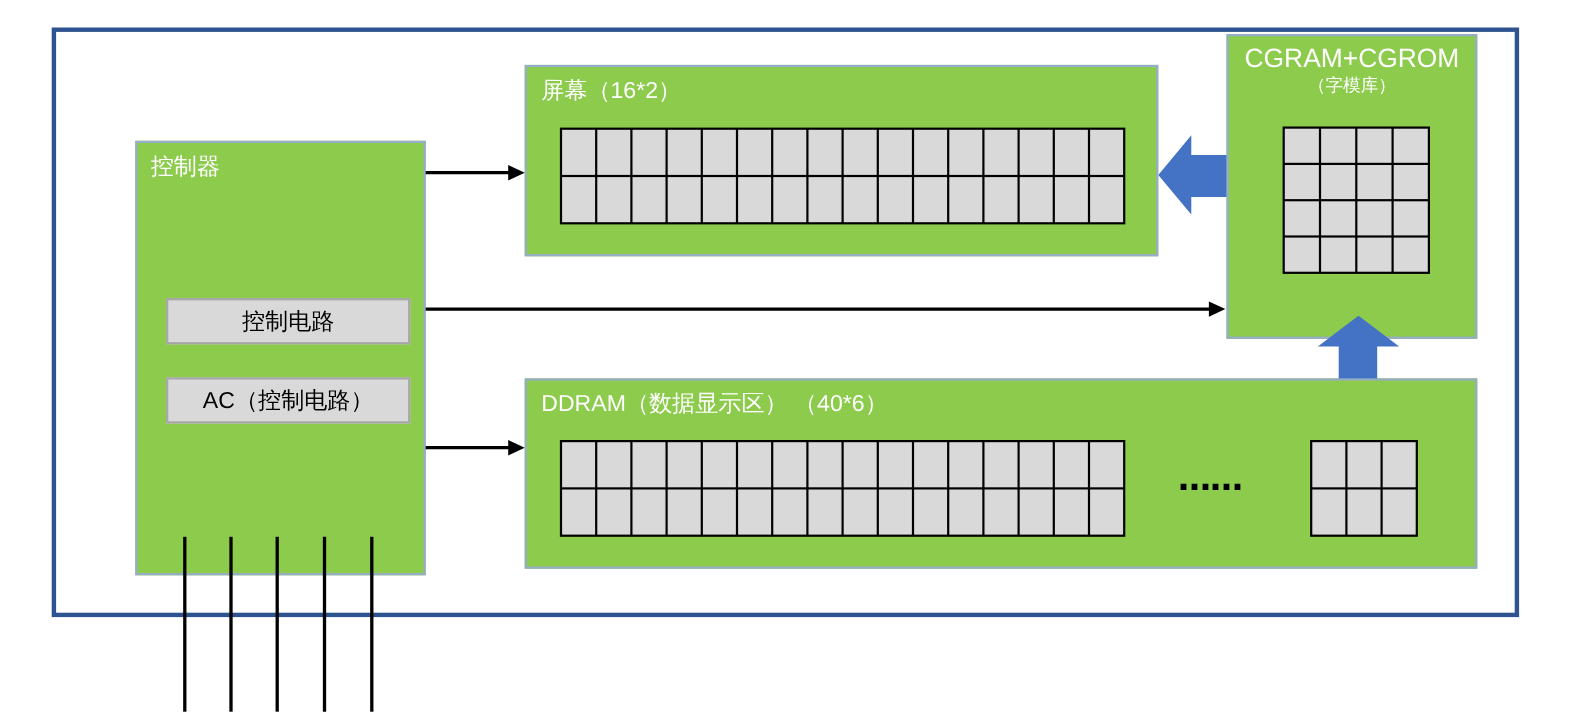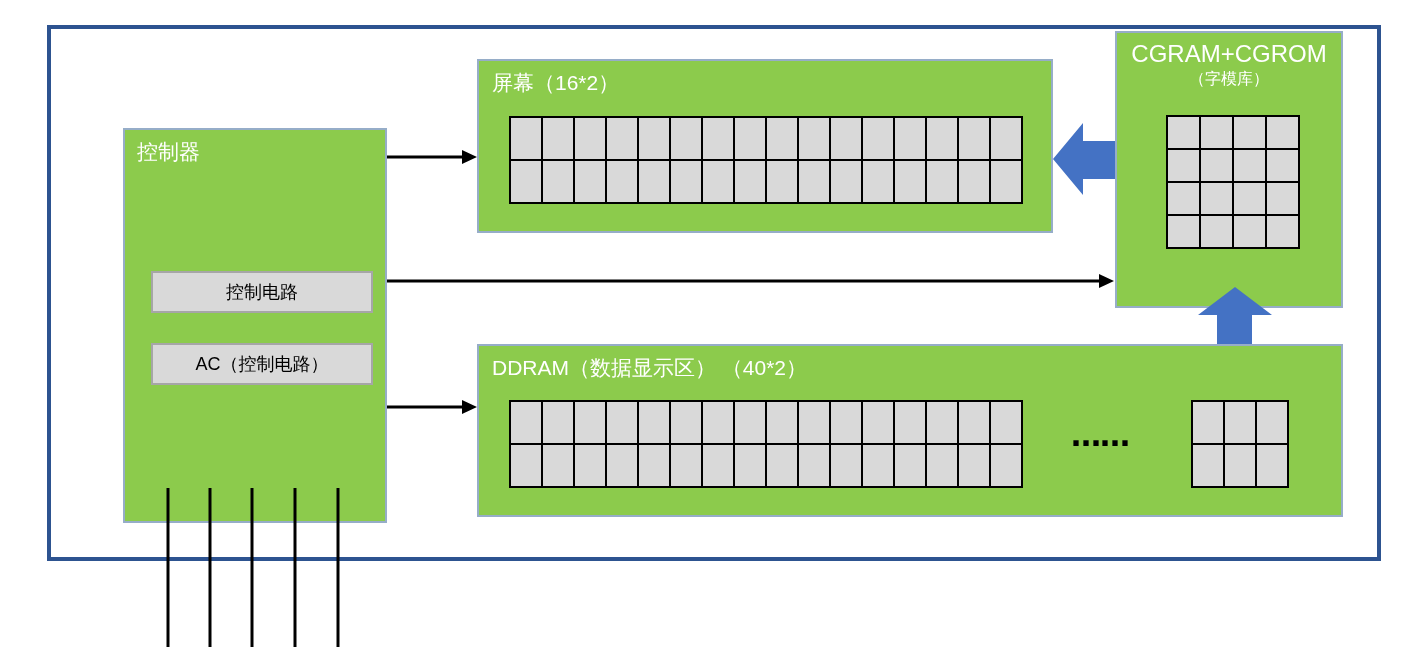--- a/index.html
+++ b/index.html
@@ -17,21 +17,21 @@
   }
   .gbox .box-title{color:#fff;font-size:21px;line-height:1.25;}
 
   .controller{left:123px;top:92px;width:264px;height:395px;margin-top:36px;}
   .controller .box-title{position:absolute;left:12px;top:9px;}
 
   .inner-gray{
     position:absolute;left:26px;width:222px;height:42px;background:#D9D9D9;
     border:2px solid #A6A6A6;box-sizing:border-box;color:#000;
     display:flex;align-items:center;justify-content:center;
-    font-size:18px;
+    font-size:21px;
   }
   .inner-gray.cc{top:141px;}
   .inner-gray.ac{top:213px;}
 
   .screen{left:477px;top:59px;width:576px;height:174px;}
   .screen .box-title{position:absolute;left:13px;top:9px;}
 
   .cgram{left:1115px;top:31px;width:228px;height:277px;}
   .cgram .box-title{position:absolute;left:0;top:6px;width:100%;text-align:center;}
   .cgram .box-title .line1{font-size:24px;display:block;}
@@ -132,21 +132,21 @@
         <div class="cell"></div>
         <div class="cell"></div>
         <div class="cell"></div>
         <div class="cell"></div>
         <div class="cell"></div>
         <div class="cell"></div>
       </div>
   </div>
 
   <div class="gbox ddram">
-    <div class="box-title">DDRAM（数据显示区） （40*2）</div>
+    <div class="box-title">DDRAM（数据显示区） （40*6）</div>
     <div class="memgrid main" style="grid-template-columns: repeat(16, 30px); grid-template-rows: repeat(2, 41px);">
         <div class="cell"></div>
         <div class="cell"></div>
         <div class="cell"></div>
         <div class="cell"></div>
         <div class="cell"></div>
         <div class="cell"></div>
         <div class="cell"></div>
         <div class="cell"></div>
         <div class="cell"></div>

